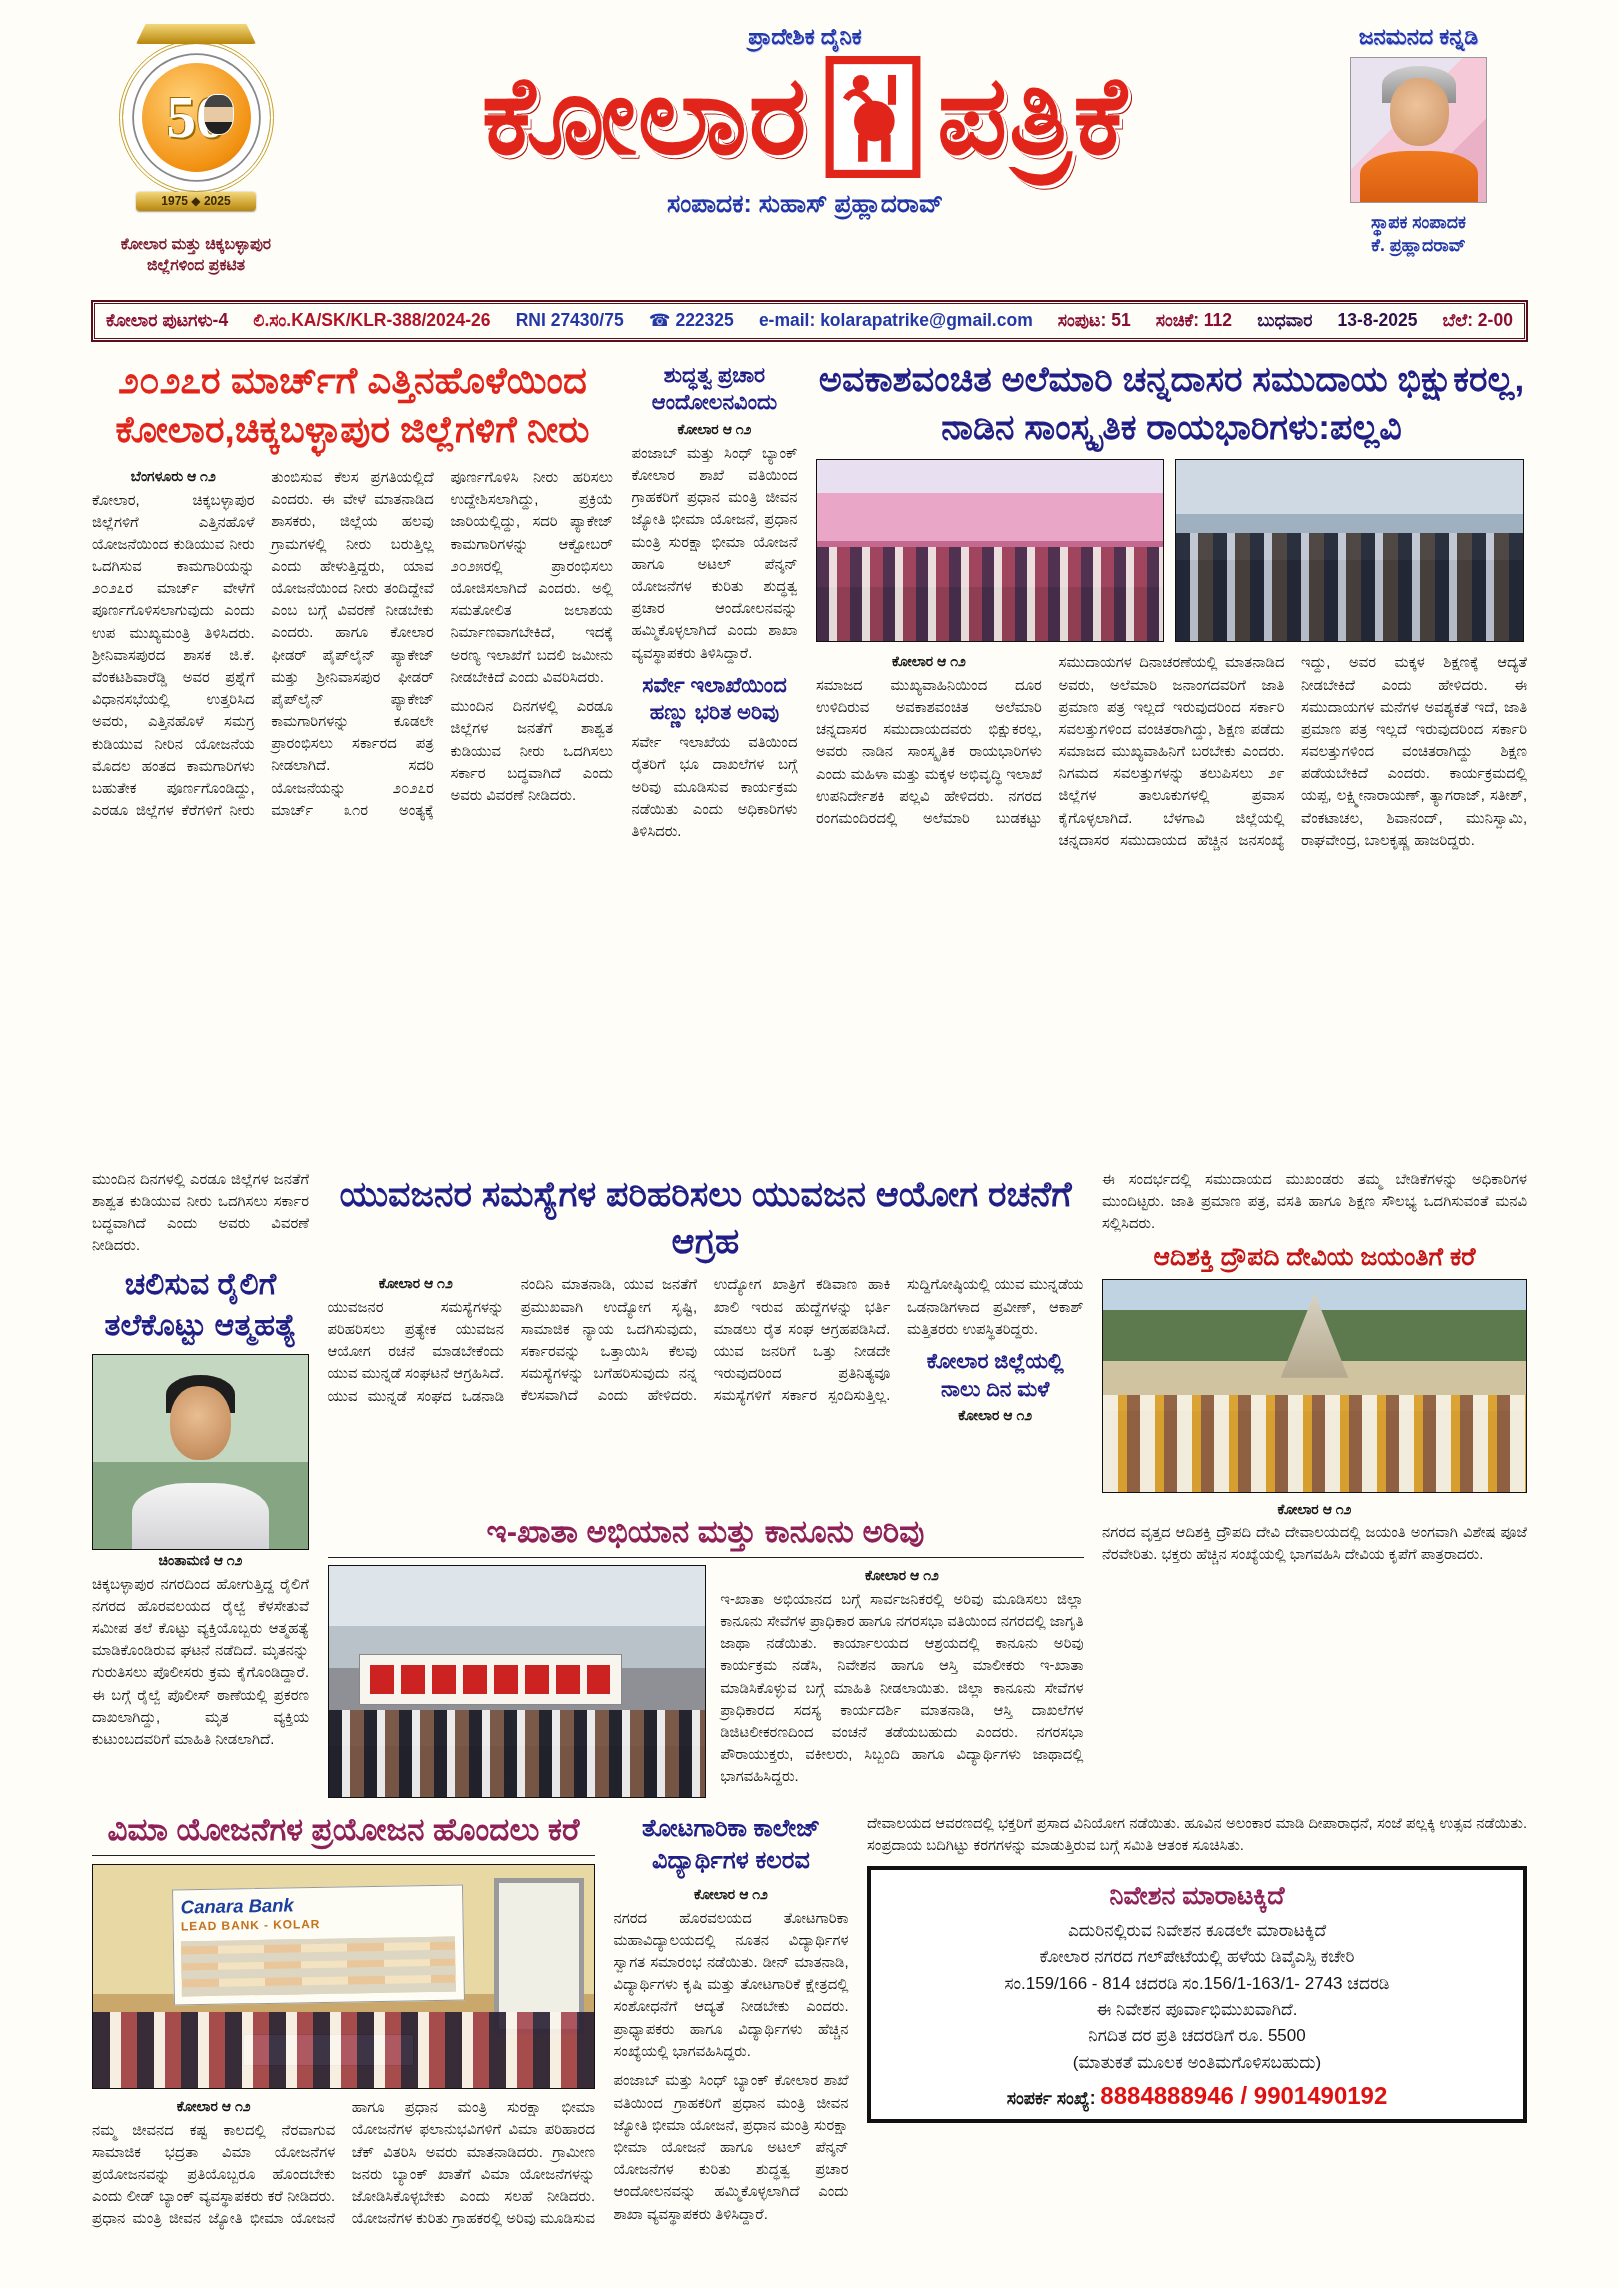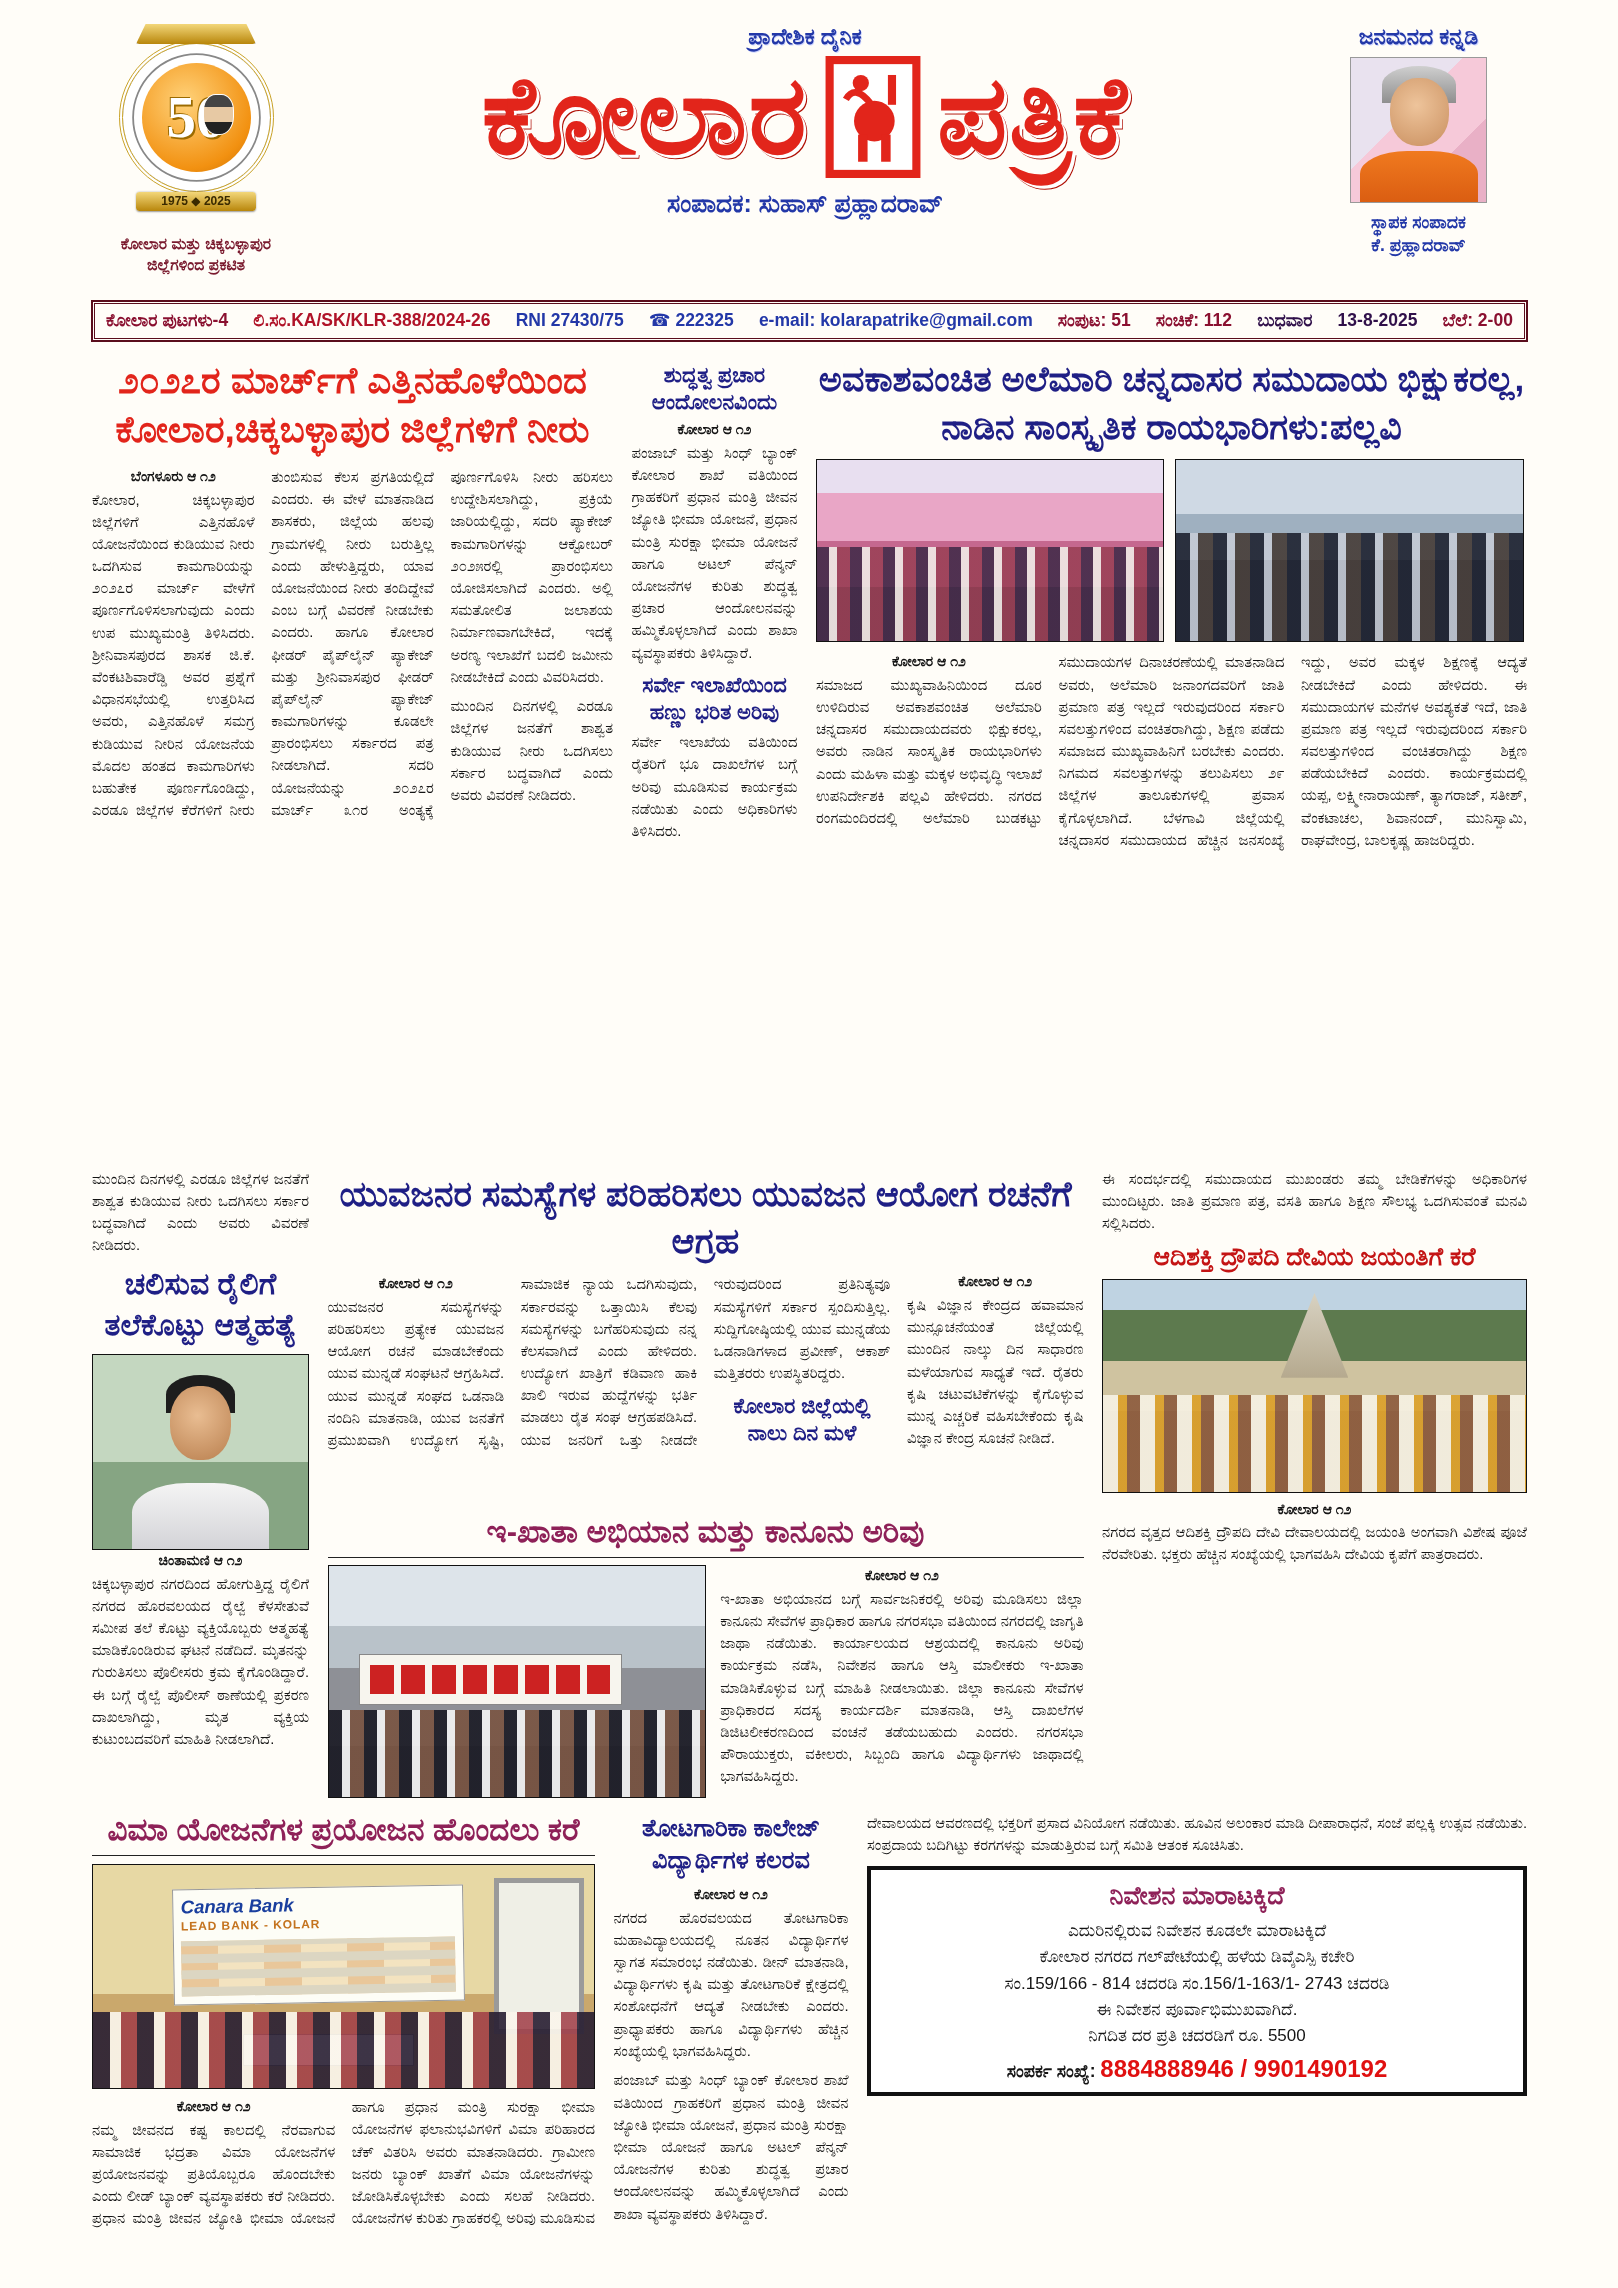--- a/index.html
+++ b/index.html
@@ -246,21 +246,20 @@
         <p class="body">ಚಿಕ್ಕಬಳ್ಳಾಪುರ ನಗರದಿಂದ ಹೋಗುತ್ತಿದ್ದ ರೈಲಿಗೆ ನಗರದ ಹೊರವಲಯದ ರೈಲ್ವೆ ಕೆಳಸೇತುವೆ ಸಮೀಪ ತಲೆ ಕೊಟ್ಟು ವ್ಯಕ್ತಿಯೊಬ್ಬರು ಆತ್ಮಹತ್ಯೆ ಮಾಡಿಕೊಂಡಿರುವ ಘಟನೆ ನಡೆದಿದೆ. ಮೃತನನ್ನು ಗುರುತಿಸಲು ಪೊಲೀಸರು ಕ್ರಮ ಕೈಗೊಂಡಿದ್ದಾರೆ. ಈ ಬಗ್ಗೆ ರೈಲ್ವೆ ಪೊಲೀಸ್ ಠಾಣೆಯಲ್ಲಿ ಪ್ರಕರಣ ದಾಖಲಾಗಿದ್ದು, ಮೃತ ವ್ಯಕ್ತಿಯ ಕುಟುಂಬದವರಿಗೆ ಮಾಹಿತಿ ನೀಡಲಾಗಿದೆ.</p>
       </article>
 
       <article class="story">
         <h2 class="h-navy">ಯುವಜನರ ಸಮಸ್ಯೆಗಳ ಪರಿಹರಿಸಲು ಯುವಜನ ಆಯೋಗ ರಚನೆಗೆ ಆಗ್ರಹ</h2>
         <div class="cols-4 ht-youth">
           <p class="dateline">ಕೋಲಾರ ಆ ೧೨</p>
           <p class="body">ಯುವಜನರ ಸಮಸ್ಯೆಗಳನ್ನು ಪರಿಹರಿಸಲು ಪ್ರತ್ಯೇಕ ಯುವಜನ ಆಯೋಗ ರಚನೆ ಮಾಡಬೇಕೆಂದು ಯುವ ಮುನ್ನಡೆ ಸಂಘಟನೆ ಆಗ್ರಹಿಸಿದೆ. ಯುವ ಮುನ್ನಡೆ ಸಂಘದ ಒಡನಾಡಿ ನಂದಿನಿ ಮಾತನಾಡಿ, ಯುವ ಜನತೆಗೆ ಪ್ರಮುಖವಾಗಿ ಉದ್ಯೋಗ ಸೃಷ್ಟಿ, ಸಾಮಾಜಿಕ ನ್ಯಾಯ ಒದಗಿಸುವುದು, ಸರ್ಕಾರವನ್ನು ಒತ್ತಾಯಿಸಿ ಕೆಲವು ಸಮಸ್ಯೆಗಳನ್ನು ಬಗೆಹರಿಸುವುದು ನನ್ನ ಕೆಲಸವಾಗಿದೆ ಎಂದು ಹೇಳಿದರು. ಉದ್ಯೋಗ ಖಾತ್ರಿಗೆ ಕಡಿವಾಣ ಹಾಕಿ ಖಾಲಿ ಇರುವ ಹುದ್ದೆಗಳನ್ನು ಭರ್ತಿ ಮಾಡಲು ರೈತ ಸಂಘ ಆಗ್ರಹಪಡಿಸಿದೆ. ಯುವ ಜನರಿಗೆ ಒತ್ತು ನೀಡದೇ ಇರುವುದರಿಂದ ಪ್ರತಿನಿತ್ಯವೂ ಸಮಸ್ಯೆಗಳಿಗೆ ಸರ್ಕಾರ ಸ್ಪಂದಿಸುತ್ತಿಲ್ಲ. ಸುದ್ದಿಗೋಷ್ಠಿಯಲ್ಲಿ ಯುವ ಮುನ್ನಡೆಯ ಒಡನಾಡಿಗಳಾದ ಪ್ರವೀಣ್, ಆಕಾಶ್ ಮತ್ತಿತರರು ಉಪಸ್ಥಿತರಿದ್ದರು.</p>
           <h4 class="subhead inline">ಕೋಲಾರ ಜಿಲ್ಲೆಯಲ್ಲಿ ನಾಲು ದಿನ ಮಳೆ</h4>
           <p class="dateline">ಕೋಲಾರ ಆ ೧೨</p>
-          <p class="body">ಕೃಷಿ ವಿಜ್ಞಾನ ಕೇಂದ್ರದ ಹವಾಮಾನ ಮುನ್ಸೂಚನೆಯಂತೆ ಜಿಲ್ಲೆಯಲ್ಲಿ ಮುಂದಿನ ನಾಲ್ಕು ದಿನ ಸಾಧಾರಣ ಮಳೆಯಾಗುವ ಸಾಧ್ಯತೆ ಇದೆ. ರೈತರು ಕೃಷಿ ಚಟುವಟಿಕೆಗಳನ್ನು ಕೈಗೊಳ್ಳುವ ಮುನ್ನ ಎಚ್ಚರಿಕೆ ವಹಿಸಬೇಕೆಂದು ಕೃಷಿ ವಿಜ್ಞಾನ ಕೇಂದ್ರ ಸೂಚನೆ ನೀಡಿದೆ.</p>
         </div>
         <h2 class="h-maroon">ಇ-ಖಾತಾ ಅಭಿಯಾನ ಮತ್ತು ಕಾನೂನು ಅರಿವು</h2>
         <div style="display:flex; gap:14.8px;">
           <figure class="photo ph-march">
             <div class="m-banner">
                 <i></i>
               </div>
           </figure>
           <div>
             <p class="dateline">ಕೋಲಾರ ಆ ೧೨</p>
@@ -306,20 +305,21 @@
 
       <article class="story">
         <p class="body">ದೇವಾಲಯದ ಆವರಣದಲ್ಲಿ ಭಕ್ತರಿಗೆ ಪ್ರಸಾದ ವಿನಿಯೋಗ ನಡೆಯಿತು. ಹೂವಿನ ಅಲಂಕಾರ ಮಾಡಿ ದೀಪಾರಾಧನೆ, ಸಂಜೆ ಪಲ್ಲಕ್ಕಿ ಉತ್ಸವ ನಡೆಯಿತು. ಸಂಪ್ರದಾಯ ಬದಿಗಿಟ್ಟು ಕರಗಗಳನ್ನು ಮಾಡುತ್ತಿರುವ ಬಗ್ಗೆ ಸಮಿತಿ ಆತಂಕ ಸೂಚಿಸಿತು.</p>
         <div class="classified">
           <div class="cl-title">ನಿವೇಶನ ಮಾರಾಟಕ್ಕಿದೆ</div>
           <p class="cl-line">ಎದುರಿನಲ್ಲಿರುವ ನಿವೇಶನ ಕೂಡಲೇ ಮಾರಾಟಕ್ಕಿದೆ</p>
           <p class="cl-line">ಕೋಲಾರ ನಗರದ ಗಲ್‌ಪೇಟೆಯಲ್ಲಿ ಹಳೆಯ ಡಿವೈಎಸ್ಪಿ ಕಚೇರಿ</p>
           <p class="cl-line">ಸಂ.159/166 - 814 ಚದರಡಿ ಸಂ.156/1-163/1- 2743 ಚದರಡಿ</p>
           <p class="cl-line">ಈ ನಿವೇಶನ ಪೂರ್ವಾಭಿಮುಖವಾಗಿದೆ.</p>
           <p class="cl-line">ನಿಗದಿತ ದರ ಪ್ರತಿ ಚದರಡಿಗೆ ರೂ. 5500</p>
+          <p class="cl-line">(ಮಾತುಕತೆ ಮೂಲಕ ಅಂತಿಮಗೊಳಿಸಬಹುದು)</p>
           <p class="cl-contact">
             <span>ಸಂಪರ್ಕ ಸಂಖ್ಯೆ:</span>
             <span class="cl-phones">8884888946 / 9901490192</span>
           </p>
         </div>
       </article>
     </section>
   </main>
 </div>
 

